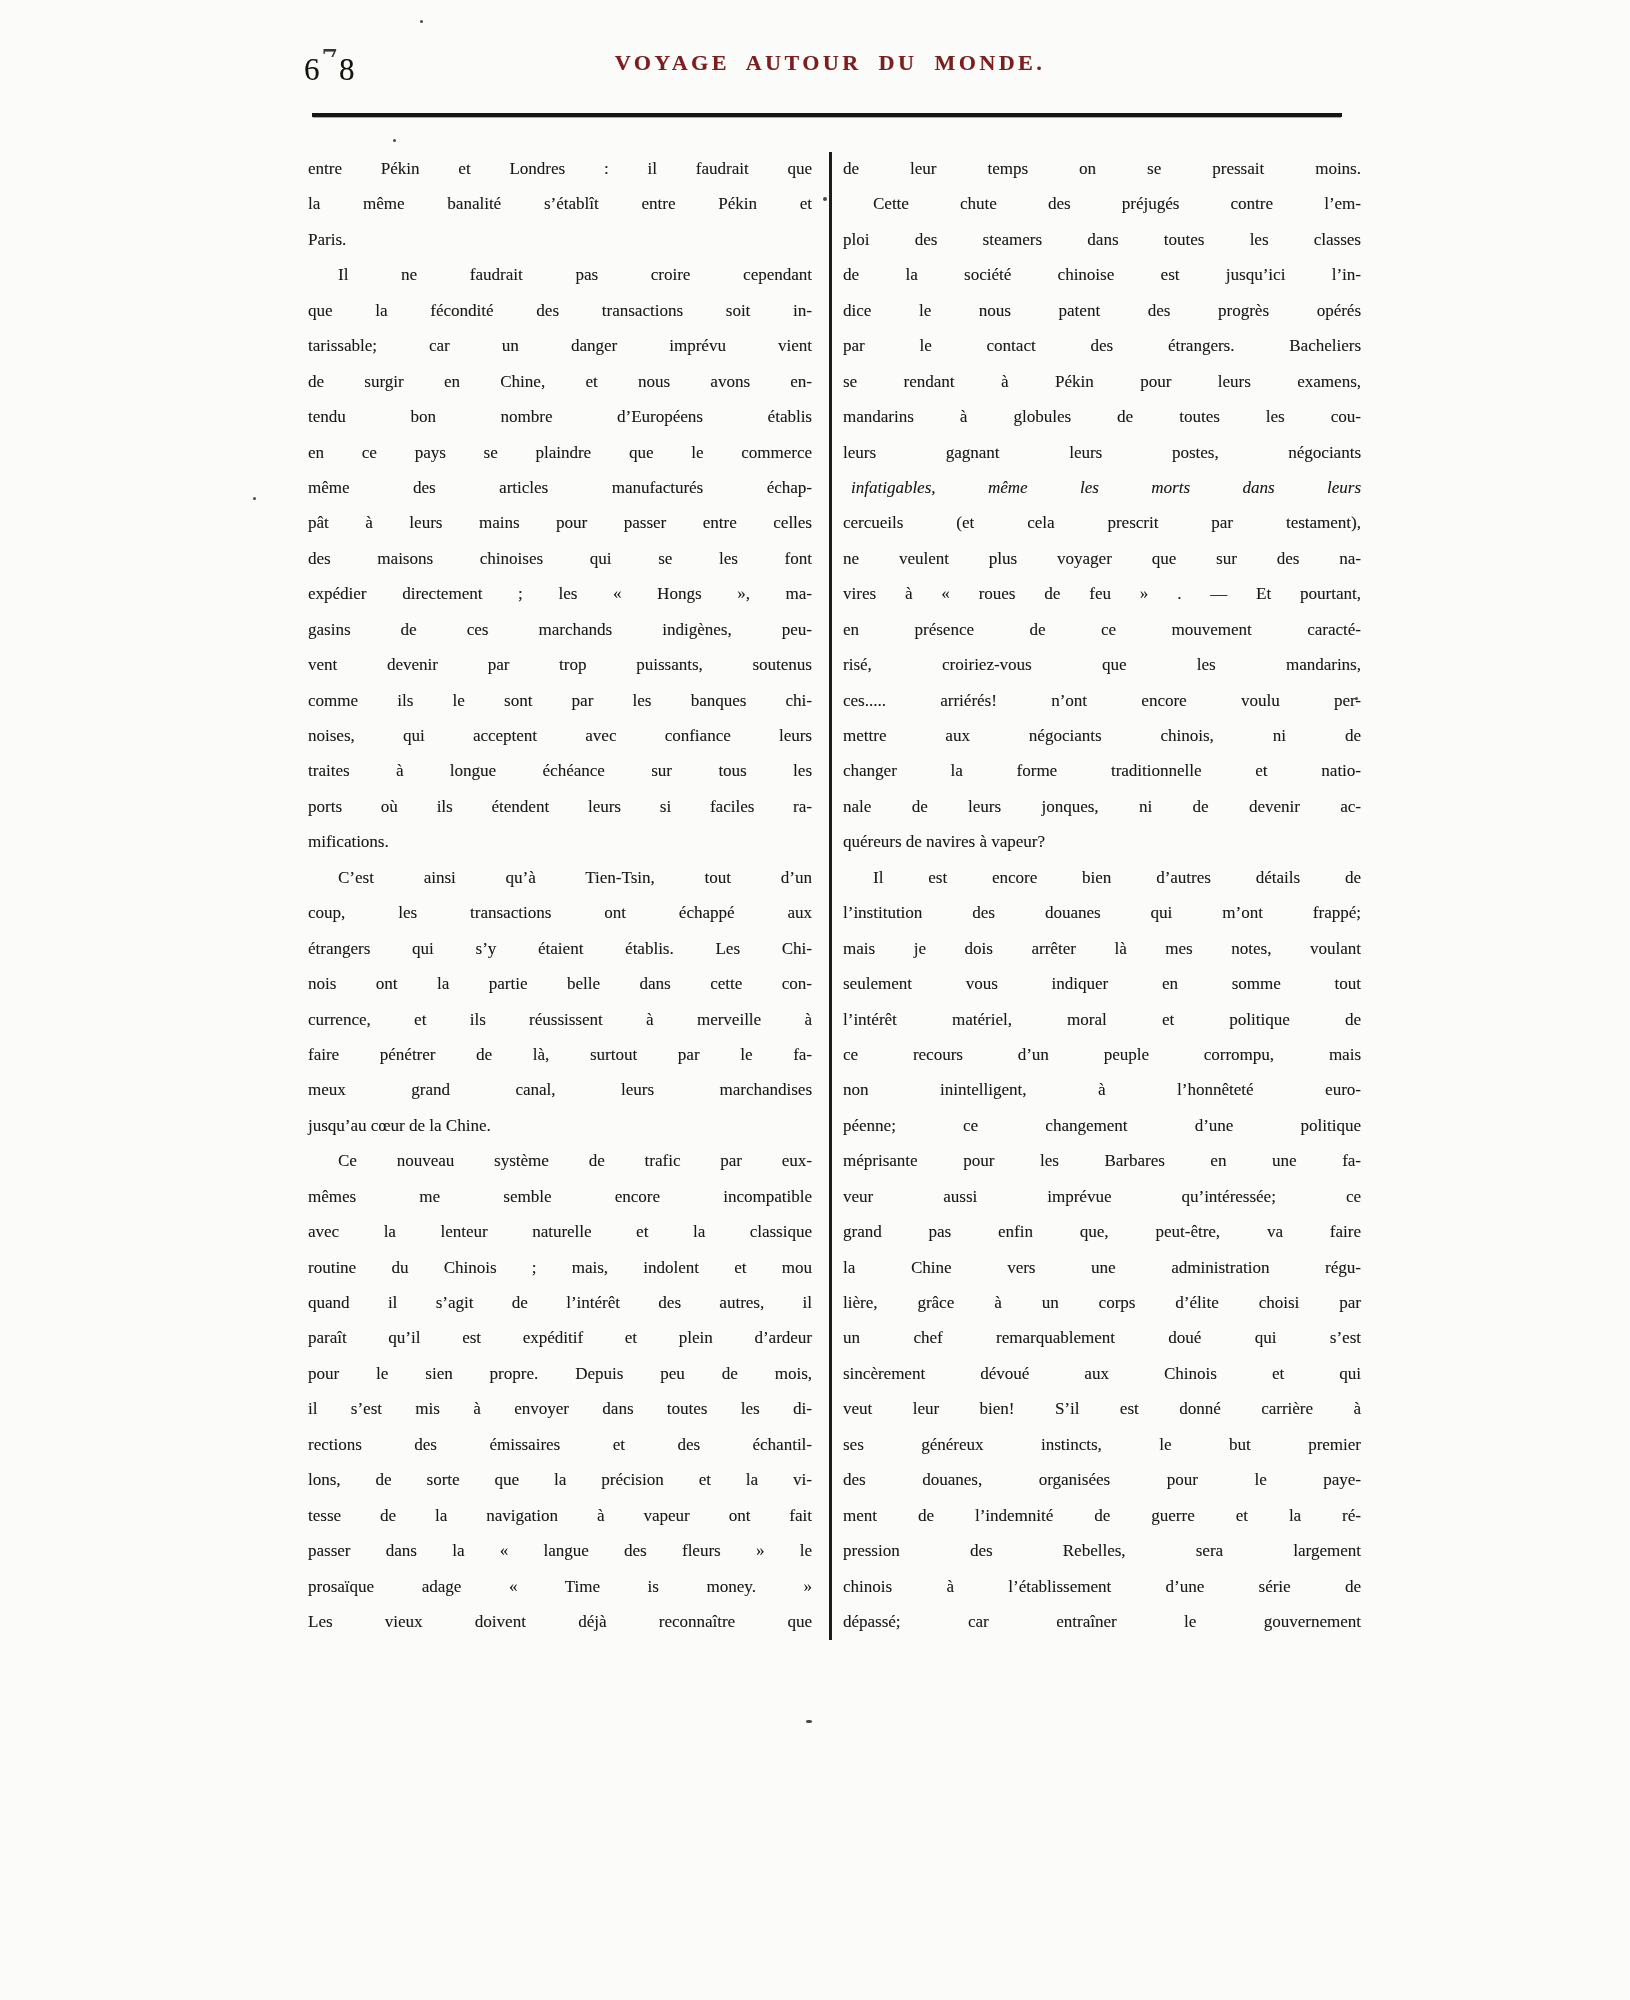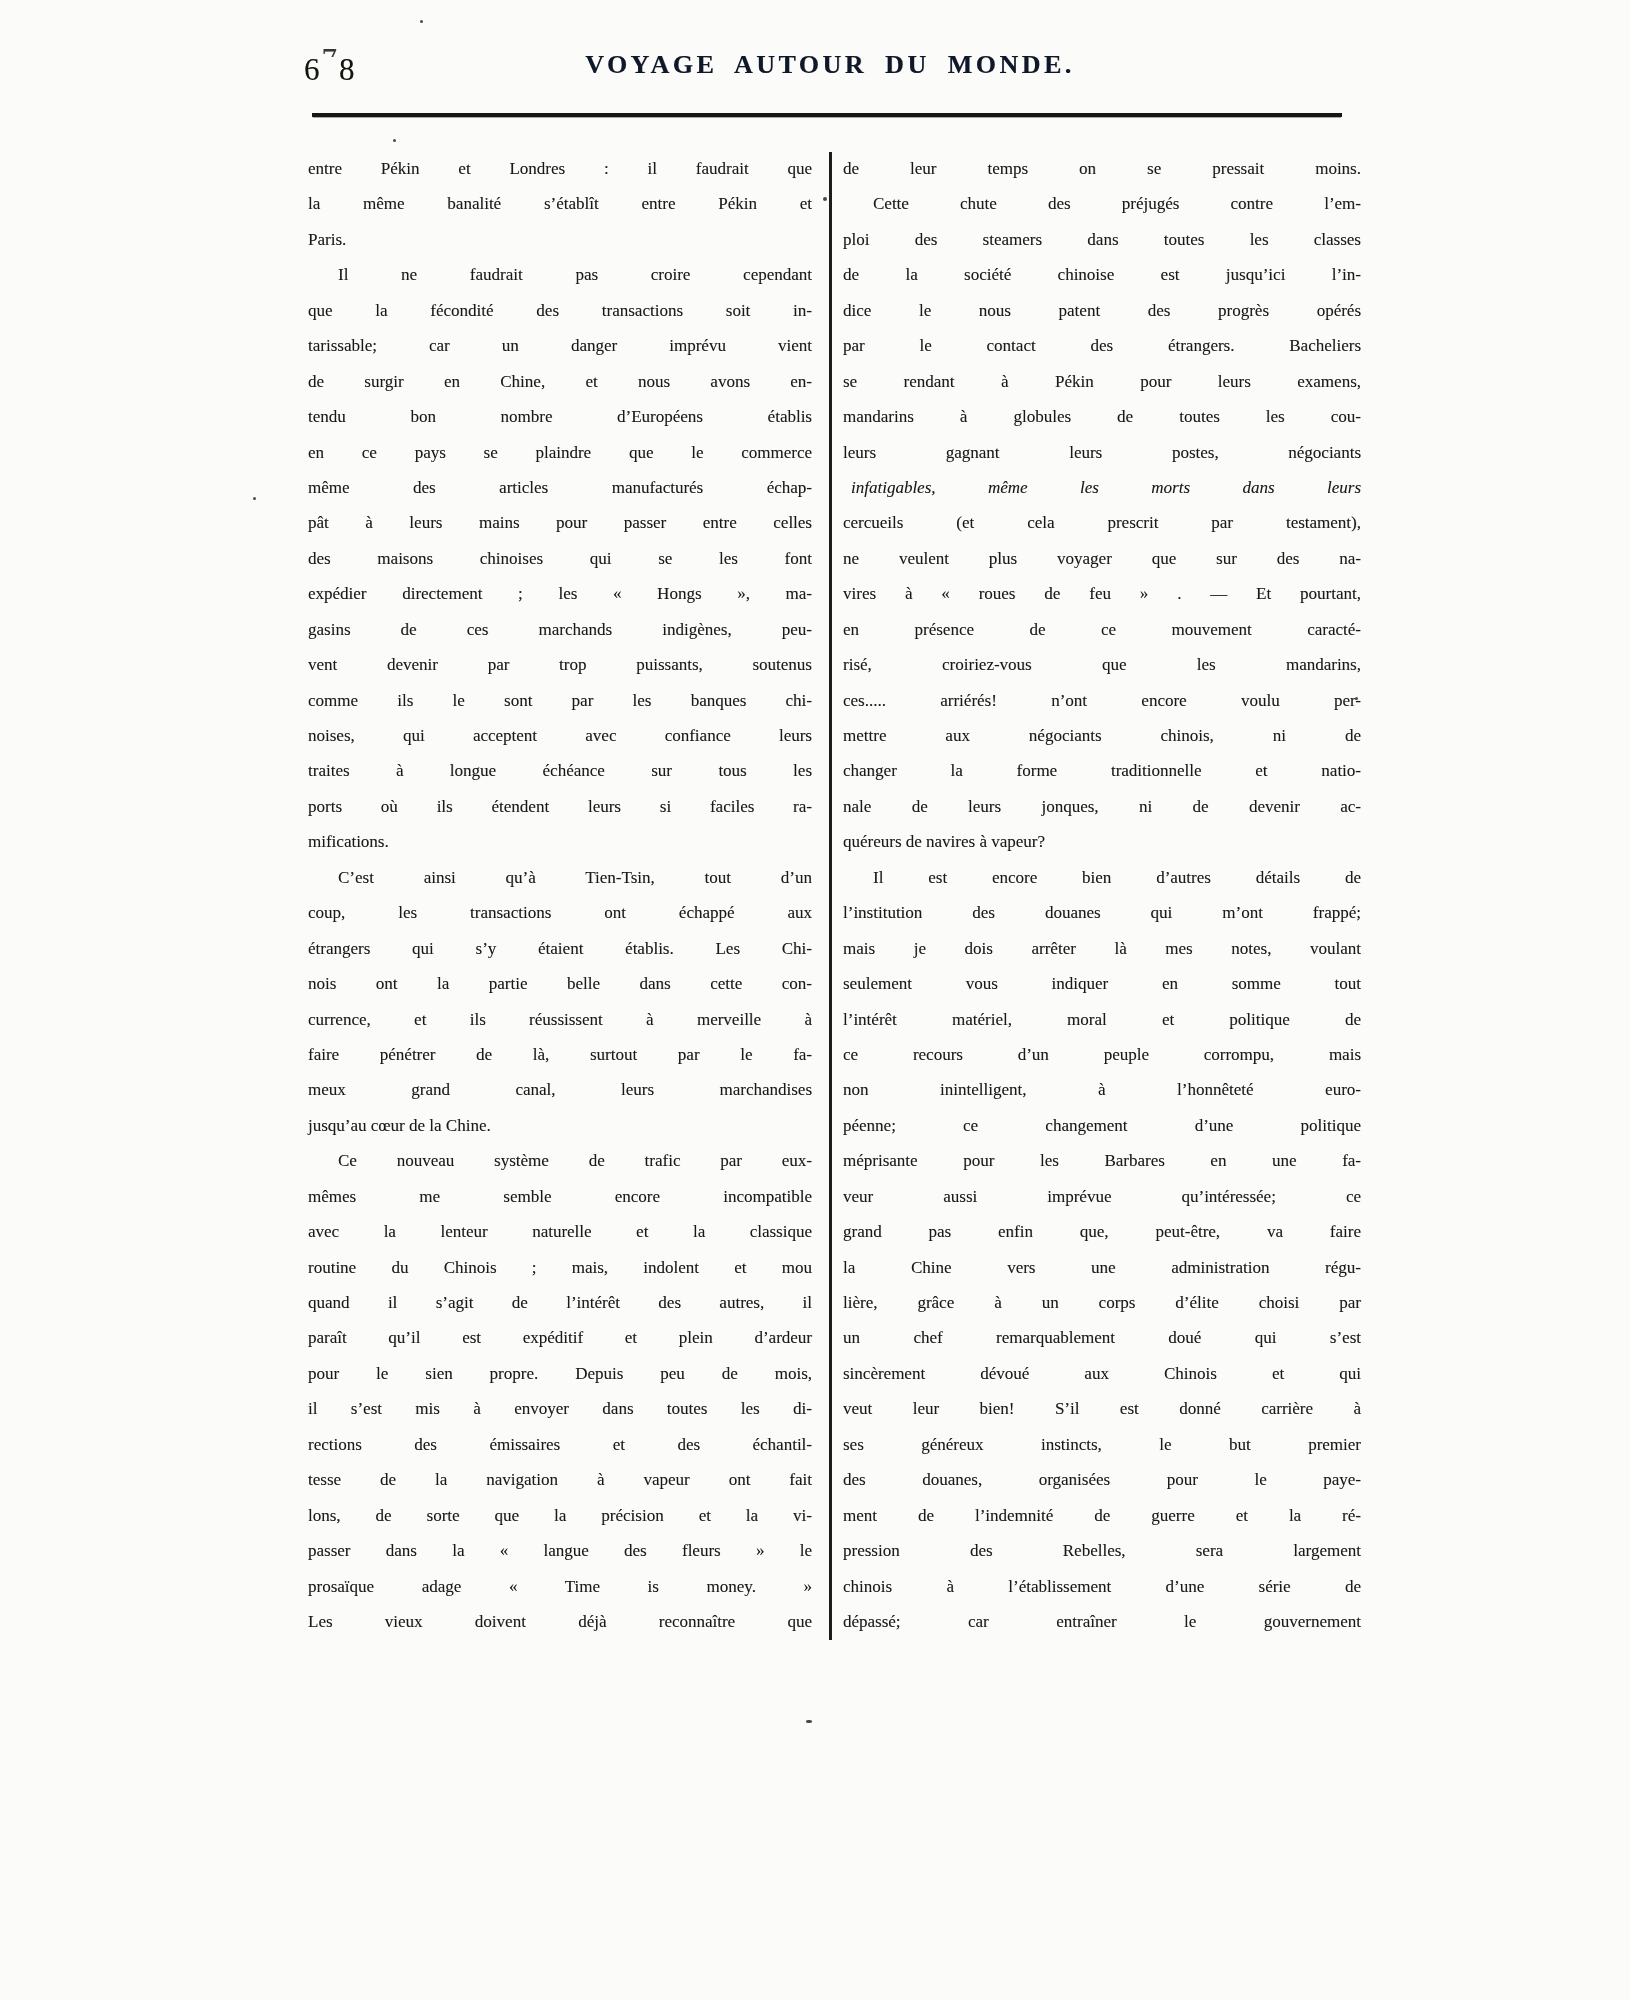--- a/index.html
+++ b/index.html
@@ -20,22 +20,22 @@
   }
   .pagenum .worn{
     display:inline-block;
     transform:translateY(-10px);
     clip-path:inset(0 0 58% 0);
     opacity:.85;
   }
   .title{
     position:absolute;left:310px;top:50px;width:1040px;
     text-align:center;
-    font-size:26px;font-weight:700;letter-spacing:3.5px;word-spacing:8px;
-    color:#0f172a;
+    font-size:22px;font-weight:700;letter-spacing:3.5px;word-spacing:8px;
+    color:#7f1d1d;
     text-shadow:.4px .4px 0 rgba(20,20,20,.4);
   }
   .rule{
     position:absolute;left:312px;top:113px;width:1030px;height:4px;
     background:#161616;
     box-shadow:0 2px 0 -1px rgba(20,20,20,.35);
   }
 
   
   .col{
@@ -114,22 +114,22 @@
       <div class="line last">jusqu’au cœur de la Chine.</div>
       <div class="line indent">Ce nouveau système de trafic par eux-</div>
       <div class="line">mêmes me semble encore incompatible</div>
       <div class="line">avec la lenteur naturelle et la classique</div>
       <div class="line">routine du Chinois ; mais, indolent et mou</div>
       <div class="line">quand il s’agit de l’intérêt des autres, il</div>
       <div class="line">paraît qu’il est expéditif et plein d’ardeur</div>
       <div class="line">pour le sien propre. Depuis peu de mois,</div>
       <div class="line">il s’est mis à envoyer dans toutes les di-</div>
       <div class="line">rections des émissaires et des échantil-</div>
+      <div class="line">lons, de sorte que la précision et la vi-</div>
       <div class="line">tesse de la navigation à vapeur ont fait</div>
-      <div class="line">lons, de sorte que la précision et la vi-</div>
       <div class="line">passer dans la « langue des fleurs » le</div>
       <div class="line">prosaïque adage « Time is money. »</div>
       <div class="line">Les vieux doivent déjà reconnaître que</div>
     </div>
 
   <div class="divider"></div>
 
   <div class="col col-right">
       <div class="line">de leur temps on se pressait moins.</div>
       <div class="line indent">Cette chute des préjugés contre l’em-</div>

